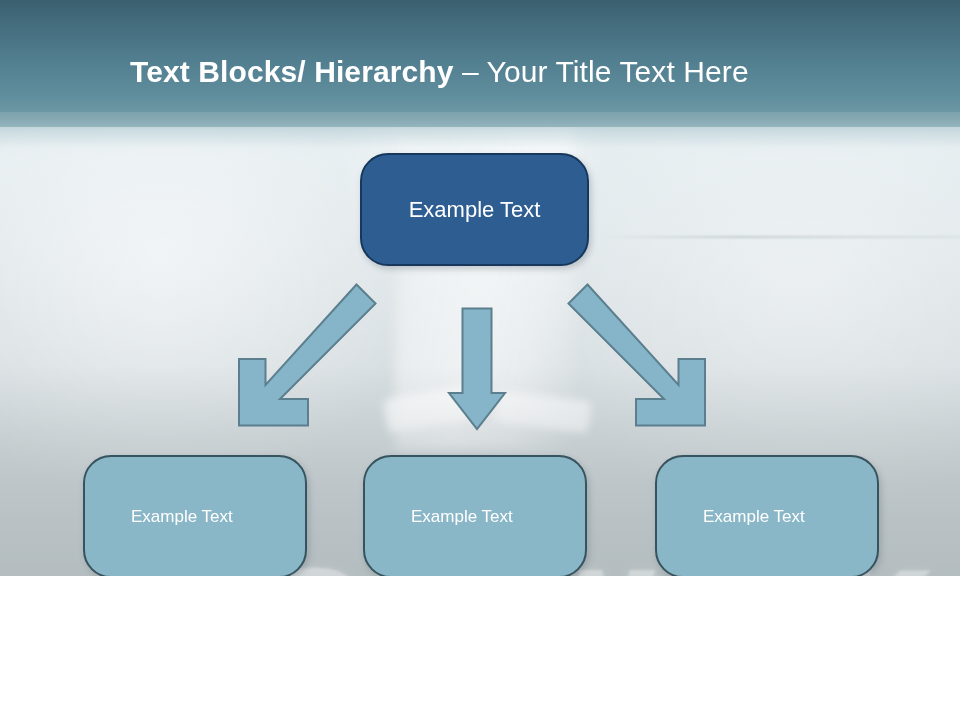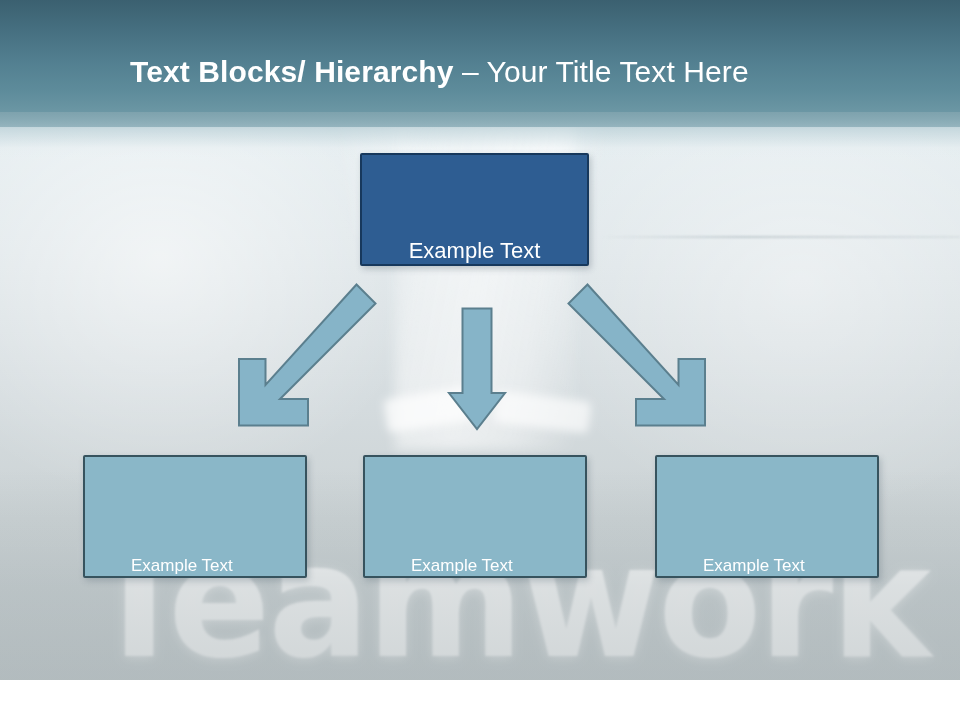--- a/index.html
+++ b/index.html
@@ -3,21 +3,21 @@
 <meta charset="utf-8">
 <style>
   html, body {
     margin: 0;
     padding: 0;
     background: #ffffff;
   }
   #slide {
     position: relative;
     width: 960px;
-    height: 680px;
+    height: 576px;
     overflow: hidden;
     font-family: "Liberation Sans", sans-serif;
     background: #b91c1c;
   }
 
   
   .bg-base {
     position: absolute;
     left: 0; top: 0;
     width: 960px; height: 720px;
@@ -148,22 +148,22 @@
     letter-spacing: .1px;
   }
   .slide-title .bold { font-weight: 700; }
   .slide-title .light { font-weight: 400; }
 
   
   .node {
     position: absolute;
     box-sizing: border-box;
     display: flex;
-    align-items: flex-end;
-    border-radius: 2px;
+    align-items: center;
+    border-radius: 28px;
     color: #ffffff;
   }
   .node-top {
     left: 360px;
     top: 153px;
     width: 229px;
     height: 113px;
     background: #2e5d92;
     border: 2px solid #17385c;
     justify-content: center;

